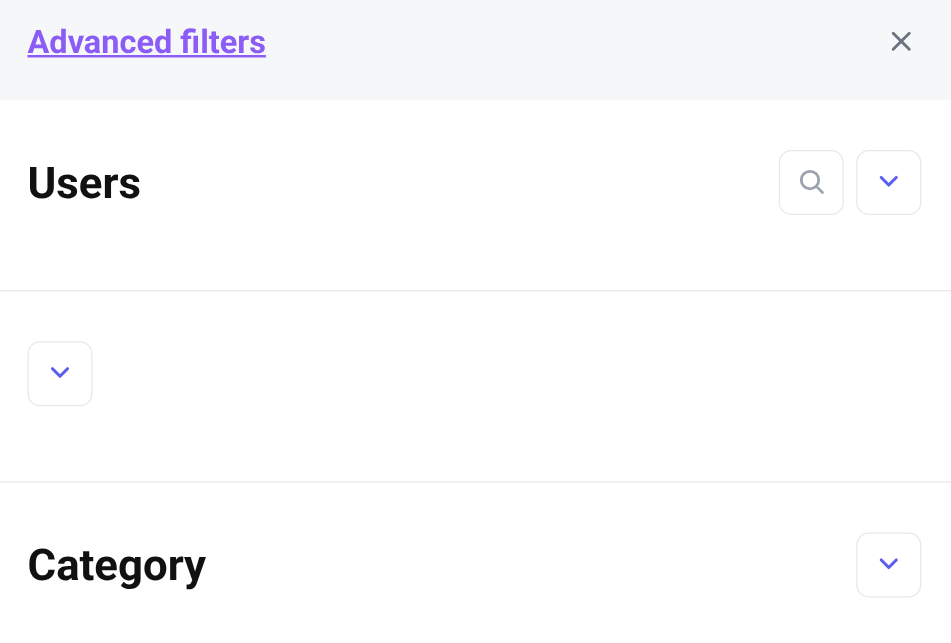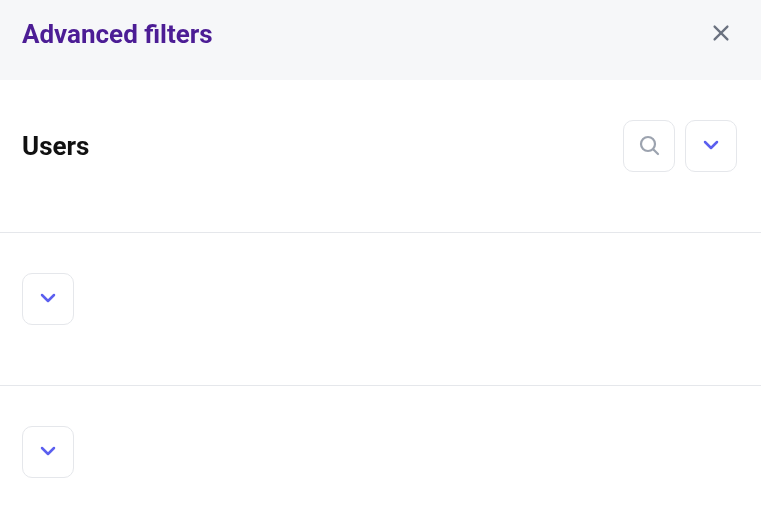--- a/index.html
+++ b/index.html
@@ -17,21 +17,22 @@
     .header {
       display: flex;
       align-items: center;
       justify-content: space-between;
       padding: 18px 24px 30px 22px;
       background: #f6f7f9;
     }
     .header h1 {
       font-size: 26px;
       font-weight: 700;
-      color: #4c1d95;
+      color: #8b5cf6;
+      text-decoration: underline;
     }
     .close-btn {
       width: 32px;
       height: 32px;
       display: flex;
       align-items: center;
       justify-content: center;
       background: transparent;
       border: none;
       cursor: pointer;
@@ -45,21 +46,21 @@
       display: flex;
       align-items: center;
       justify-content: space-between;
       padding: 40px 24px 60px 22px;
       border-bottom: 1px solid #e5e7eb;
     }
     .section:last-child {
       border-bottom: none;
     }
     .section-title {
-      font-size: 26px;
+      font-size: 35px;
       font-weight: 700;
       color: #111;
     }
     .section-controls {
       display: flex;
       gap: 10px;
     }
     .icon-btn {
       width: 52px;
       height: 52px;
@@ -124,20 +125,21 @@
       <span>
         <svg class="chevron-icon-svg" viewBox="0 0 24 24" fill="none" stroke-width="2.5" stroke-linecap="round" stroke-linejoin="round">
           <polyline points="6 9 12 15 18 9"></polyline>
         </svg>
       </span>
     </button>
   </div>
 </div>
 
 <div class="section">
+  <div class="section-title">Category</div>
   <div class="section-controls">
     <button class="icon-btn">
       <span>
         <svg class="chevron-icon-svg" viewBox="0 0 24 24" fill="none" stroke-width="2.5" stroke-linecap="round" stroke-linejoin="round">
           <polyline points="6 9 12 15 18 9"></polyline>
         </svg>
       </span>
     </button>
   </div>
 </div>

